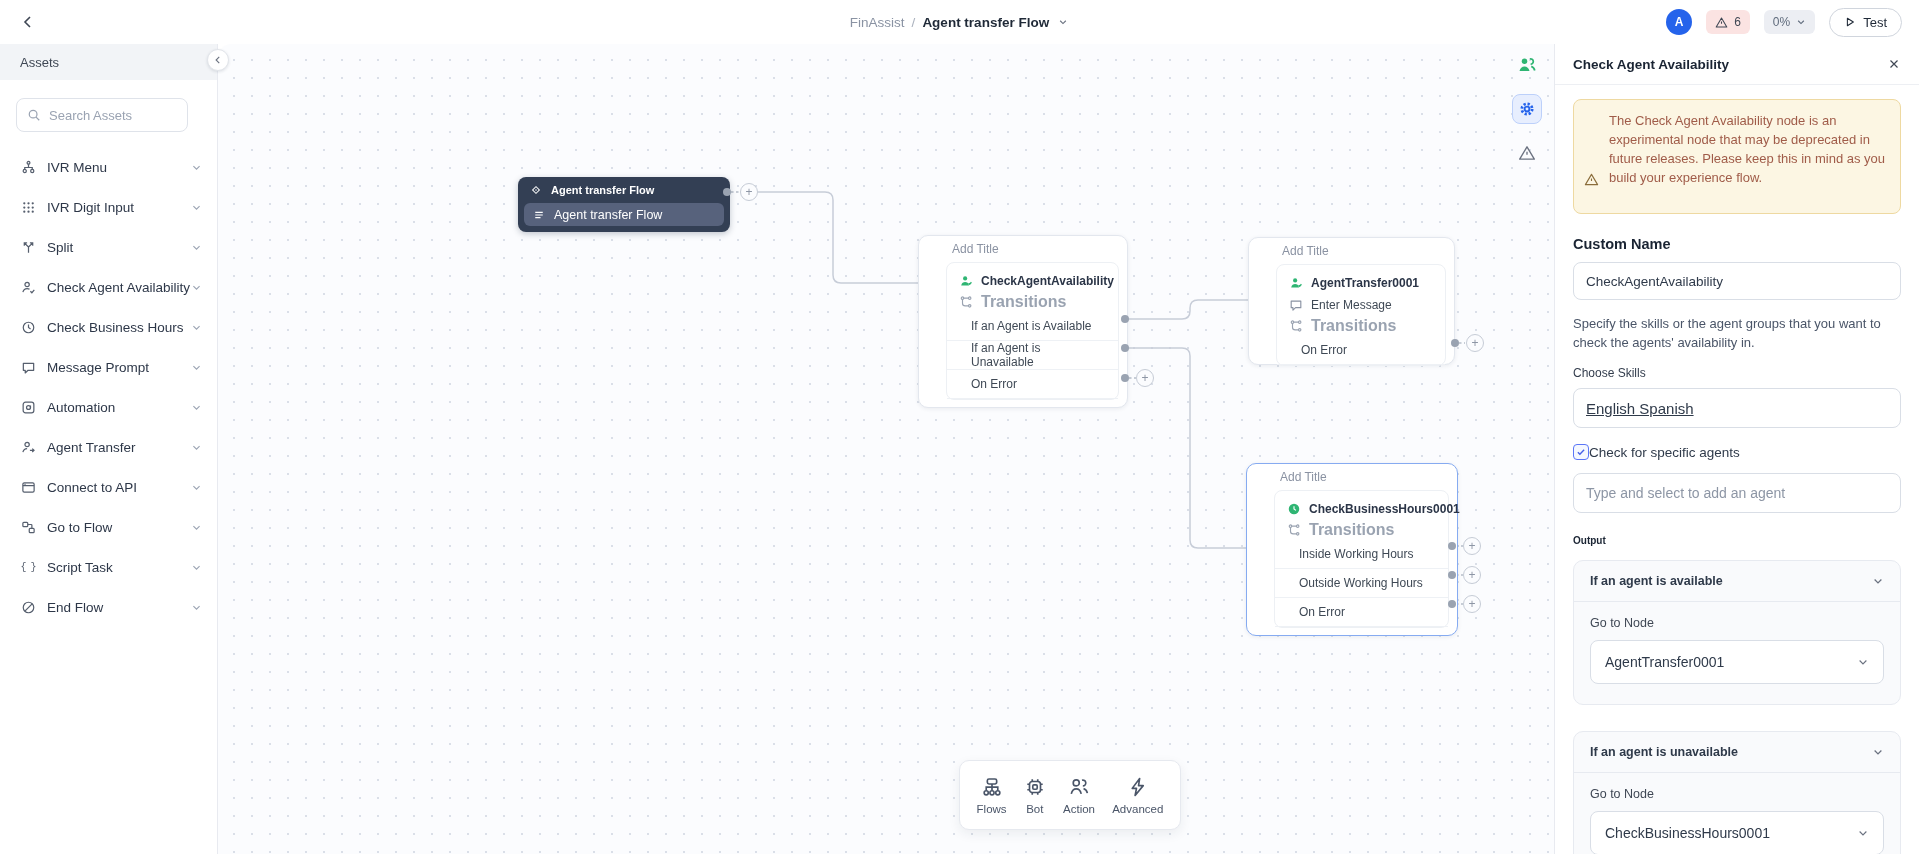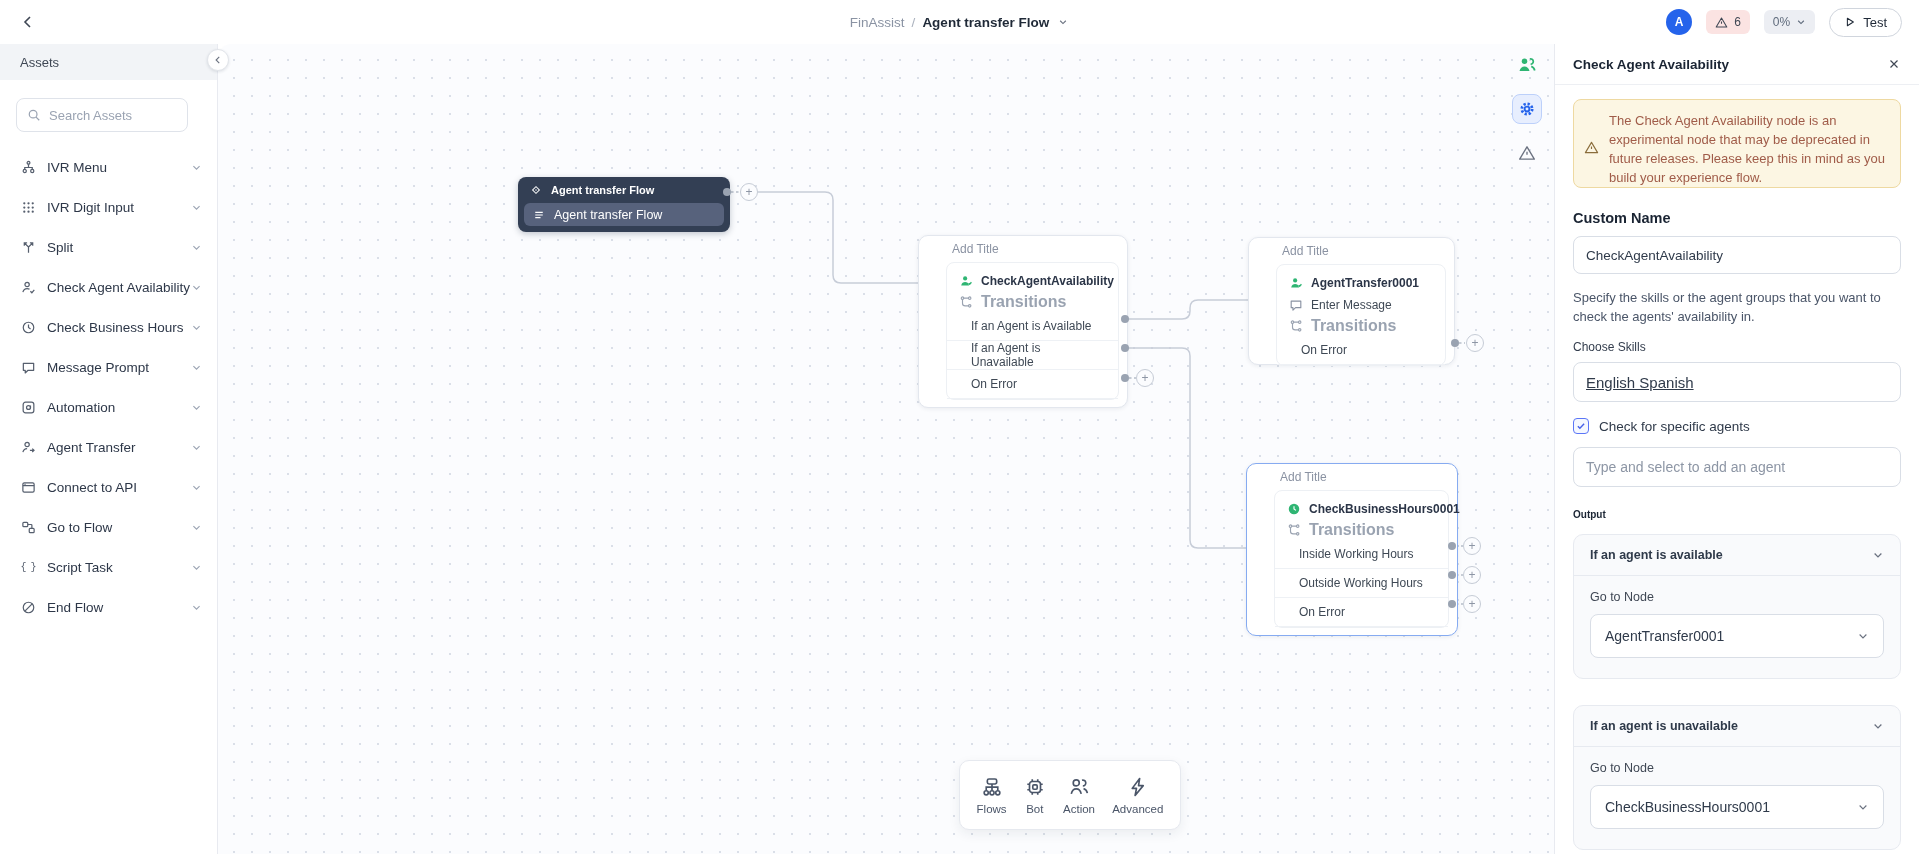--- a/index.html
+++ b/index.html
@@ -71,30 +71,30 @@
   .toolbar{position:absolute;left:741px;top:716px;width:222px;height:70px;background:#fff;border:1px solid #e6e9ef;border-radius:10px;box-shadow:0 4px 12px rgba(25,39,62,.07);display:flex;align-items:center;justify-content:space-around;padding:0 8px;z-index:16;}
   .tool{display:flex;flex-direction:column;align-items:center;gap:5px;color:#4a5568;cursor:pointer;}
   .tool-label{font-size:11.5px;}
 
   
   .panel{position:absolute;left:1554px;top:44px;width:365px;height:810px;background:#fff;border-left:1px solid #e8eaf0;z-index:20;display:flex;flex-direction:column;}
   .panel-head{height:41px;flex:none;display:flex;align-items:center;justify-content:space-between;padding:0 18px;border-bottom:1px solid #edeff3;}
   .panel-title{font-size:13.5px;font-weight:bold;color:#1a2433;}
   .panel-close{color:#3f4754;cursor:pointer;}
   .panel-body{flex:1;overflow:hidden;padding:14px 18px 0;}
-  .alert{background:var(--warning-bg);border:1px solid var(--warning-border);border-radius:8px;display:flex;gap:10px;padding:12px 12px 0 10px;margin-bottom:22px;}
+  .alert{background:var(--warning-bg);border:1px solid var(--warning-border);border-radius:8px;display:flex;gap:10px;padding:12px 12px 26px 10px;margin-bottom:22px;align-items:flex-end;}
   .alert-ico{flex:none;color:#8a6d3b;margin-top:28px;}
   .alert-text{font-size:13px;line-height:1.45;color:var(--warning-text);}
   .fld-label{font-size:14.5px;font-weight:bold;color:#1a2433;margin-bottom:10px;}
   .text-input{width:100%;height:38px;border:1px solid #d9dee6;border-radius:8px;padding:0 12px;font-size:13.5px;font-family:inherit;color:#2f3a4a;outline:none;background:#fff;}
   .text-input::placeholder{color:#8d96a5;}
   .desc{font-size:13px;line-height:1.45;color:#4a5568;margin:15px 0 13px;}
   .small-label{font-size:12px;color:#333d4d;margin-bottom:8px;}
   .skills-input{height:40px;font-size:15px;text-decoration:underline;}
-  .cb-row{display:flex;align-items:center;gap:10px;margin:16px 0 13px;cursor:pointer;}
+  .cb-row{display:flex;align-items:center;margin:16px 0 13px;cursor:pointer;}
   .cb{width:16px;height:16px;border:1.5px solid #5b76f7;border-radius:4px;background:#f5f8ff;display:flex;align-items:center;justify-content:center;color:#4660e8;flex:none;}
   .cb-label{font-size:13.5px;color:#2f3a4a;}
   .agent-input{height:40px;font-size:14px;margin-bottom:22px;}
   .out-title{font-size:10px;font-weight:bold;color:#1a2433;margin-bottom:14px;}
   .out-card{background:#f9fafc;border:1px solid #e7eaf0;border-radius:10px;margin-bottom:26px;}
   .out-head{display:flex;align-items:center;justify-content:space-between;padding:13px 16px;border-bottom:1px solid #e7eaf0;cursor:pointer;}
   .out-cond{font-size:12.5px;font-weight:bold;color:#2f3a4a;}
   .out-body{padding:14px 16px 20px;}
   .goto-label{font-size:12.5px;color:#3f4754;margin-bottom:10px;}
   .select{height:44px;background:#fff;border:1px solid #d9dee6;border-radius:8px;display:flex;align-items:center;justify-content:space-between;padding:0 14px;font-size:14px;color:#2f3a4a;cursor:pointer;}

